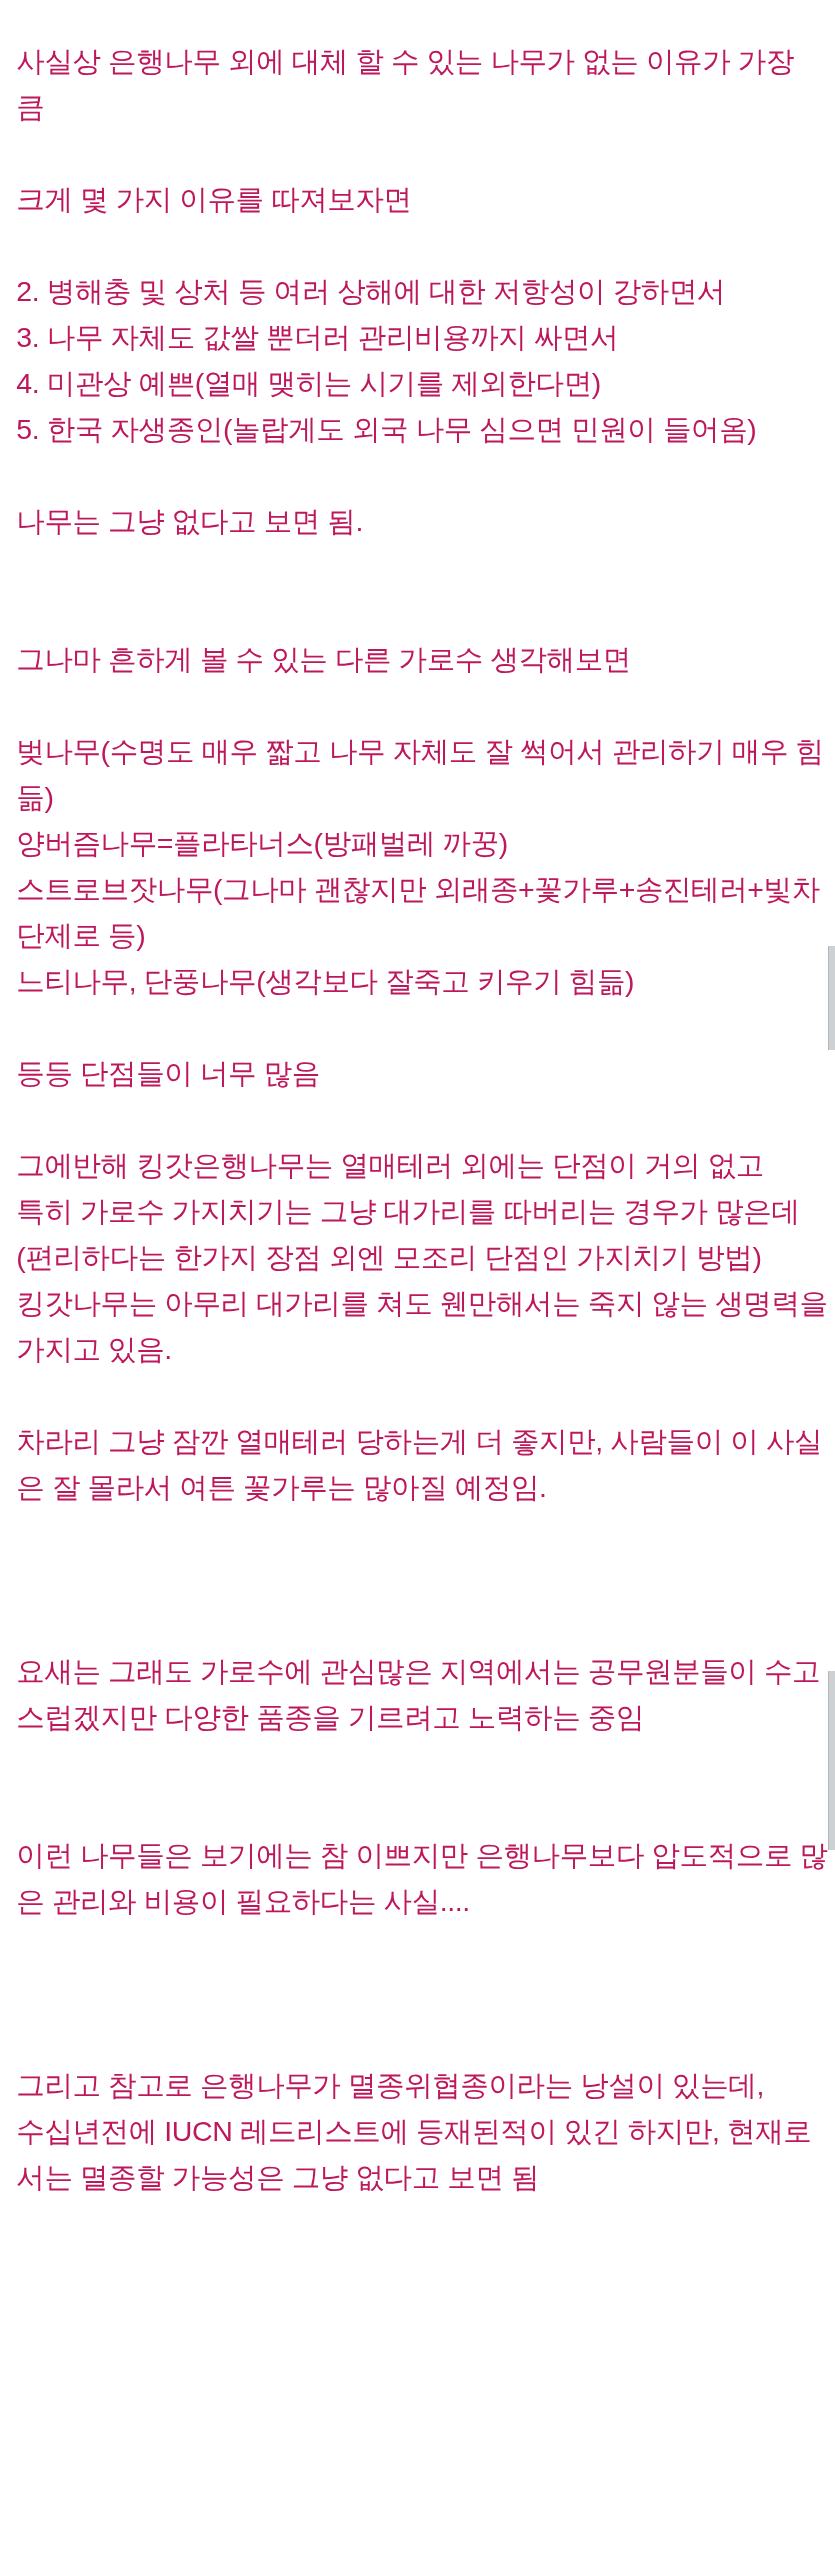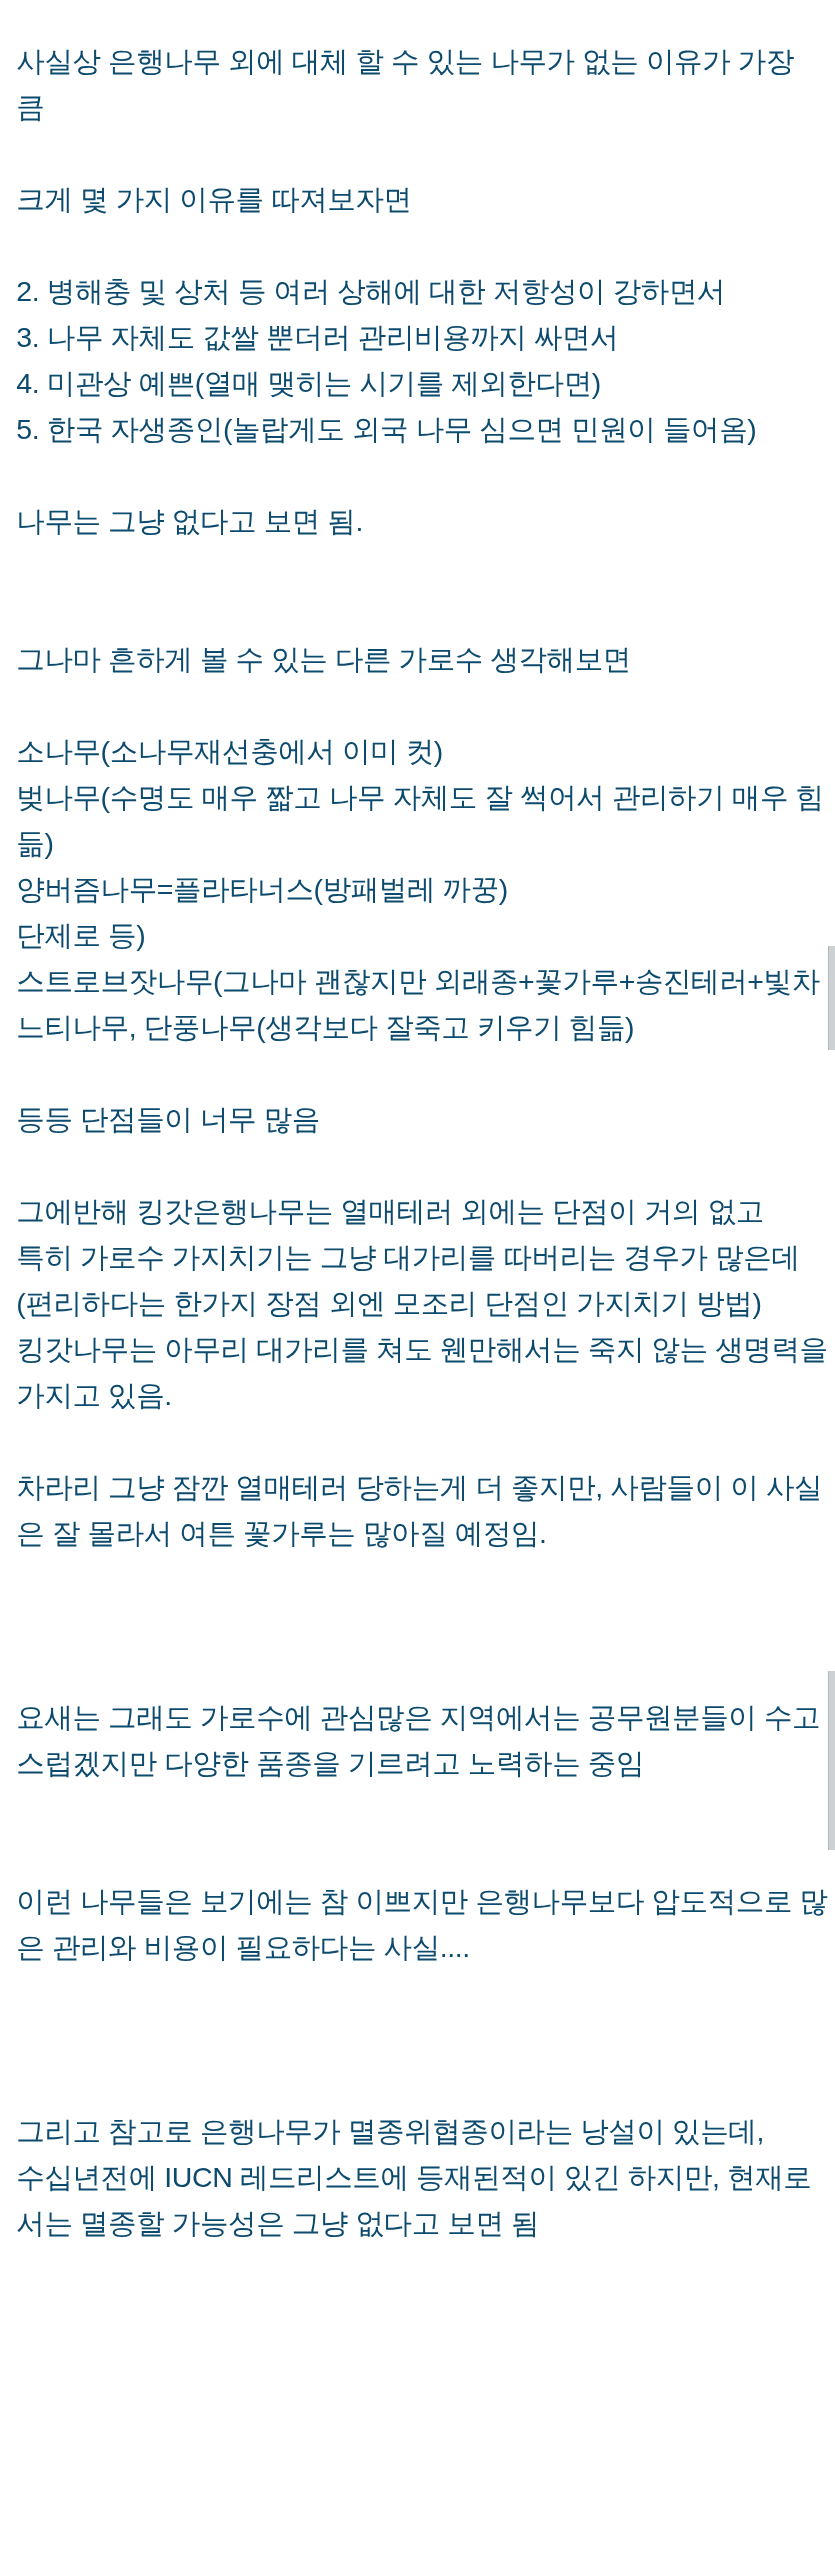--- a/index.html
+++ b/index.html
@@ -21,21 +21,21 @@
     left: 0;
     right: 0;
     padding: 38px 24.5px 0 16.3px;
     box-sizing: border-box;
   }
   .line {
     height: 46px;
     line-height: 46px;
     font-size: 28.5px;
     font-weight: 400;
-    color: #0c4a6e;
+    color: #be185d;
     letter-spacing: -0.4px;
     white-space: nowrap;
     overflow: visible;
   }
   .thumb {
     position: absolute;
     right: 0;
     width: 5.7px;
     background: #ced1d3;
     border-left: 0.8px solid #b5b8ba;
@@ -54,26 +54,25 @@
       <div class="line">2. 병해충 및 상처 등 여러 상해에 대한 저항성이 강하면서</div>
       <div class="line">3. 나무 자체도 값쌀 뿐더러 관리비용까지 싸면서</div>
       <div class="line">4. 미관상 예쁜(열매 맺히는 시기를 제외한다면)</div>
       <div class="line">5. 한국 자생종인(놀랍게도 외국 나무 심으면 민원이 들어옴)</div>
       <div class="line"></div>
       <div class="line">나무는 그냥 없다고 보면 됨.</div>
       <div class="line"></div>
       <div class="line"></div>
       <div class="line">그나마 흔하게 볼 수 있는 다른 가로수 생각해보면</div>
       <div class="line"></div>
-      <div class="line">소나무(소나무재선충에서 이미 컷)</div>
       <div class="line">벚나무(수명도 매우 짧고 나무 자체도 잘 썩어서 관리하기 매우 힘</div>
       <div class="line">듦)</div>
       <div class="line">양버즘나무=플라타너스(방패벌레 까꿍)</div>
+      <div class="line">스트로브잣나무(그나마 괜찮지만 외래종+꽃가루+송진테러+빛차</div>
       <div class="line">단제로 등)</div>
-      <div class="line">스트로브잣나무(그나마 괜찮지만 외래종+꽃가루+송진테러+빛차</div>
       <div class="line">느티나무, 단풍나무(생각보다 잘죽고 키우기 힘듦)</div>
       <div class="line"></div>
       <div class="line">등등 단점들이 너무 많음</div>
       <div class="line"></div>
       <div class="line">그에반해 킹갓은행나무는 열매테러 외에는 단점이 거의 없고</div>
       <div class="line">특히 가로수 가지치기는 그냥 대가리를 따버리는 경우가 많은데</div>
       <div class="line">(편리하다는 한가지 장점 외엔 모조리 단점인 가지치기 방법)</div>
       <div class="line">킹갓나무는 아무리 대가리를 쳐도 웬만해서는 죽지 않는 생명력을</div>
       <div class="line">가지고 있음.</div>
       <div class="line"></div>

